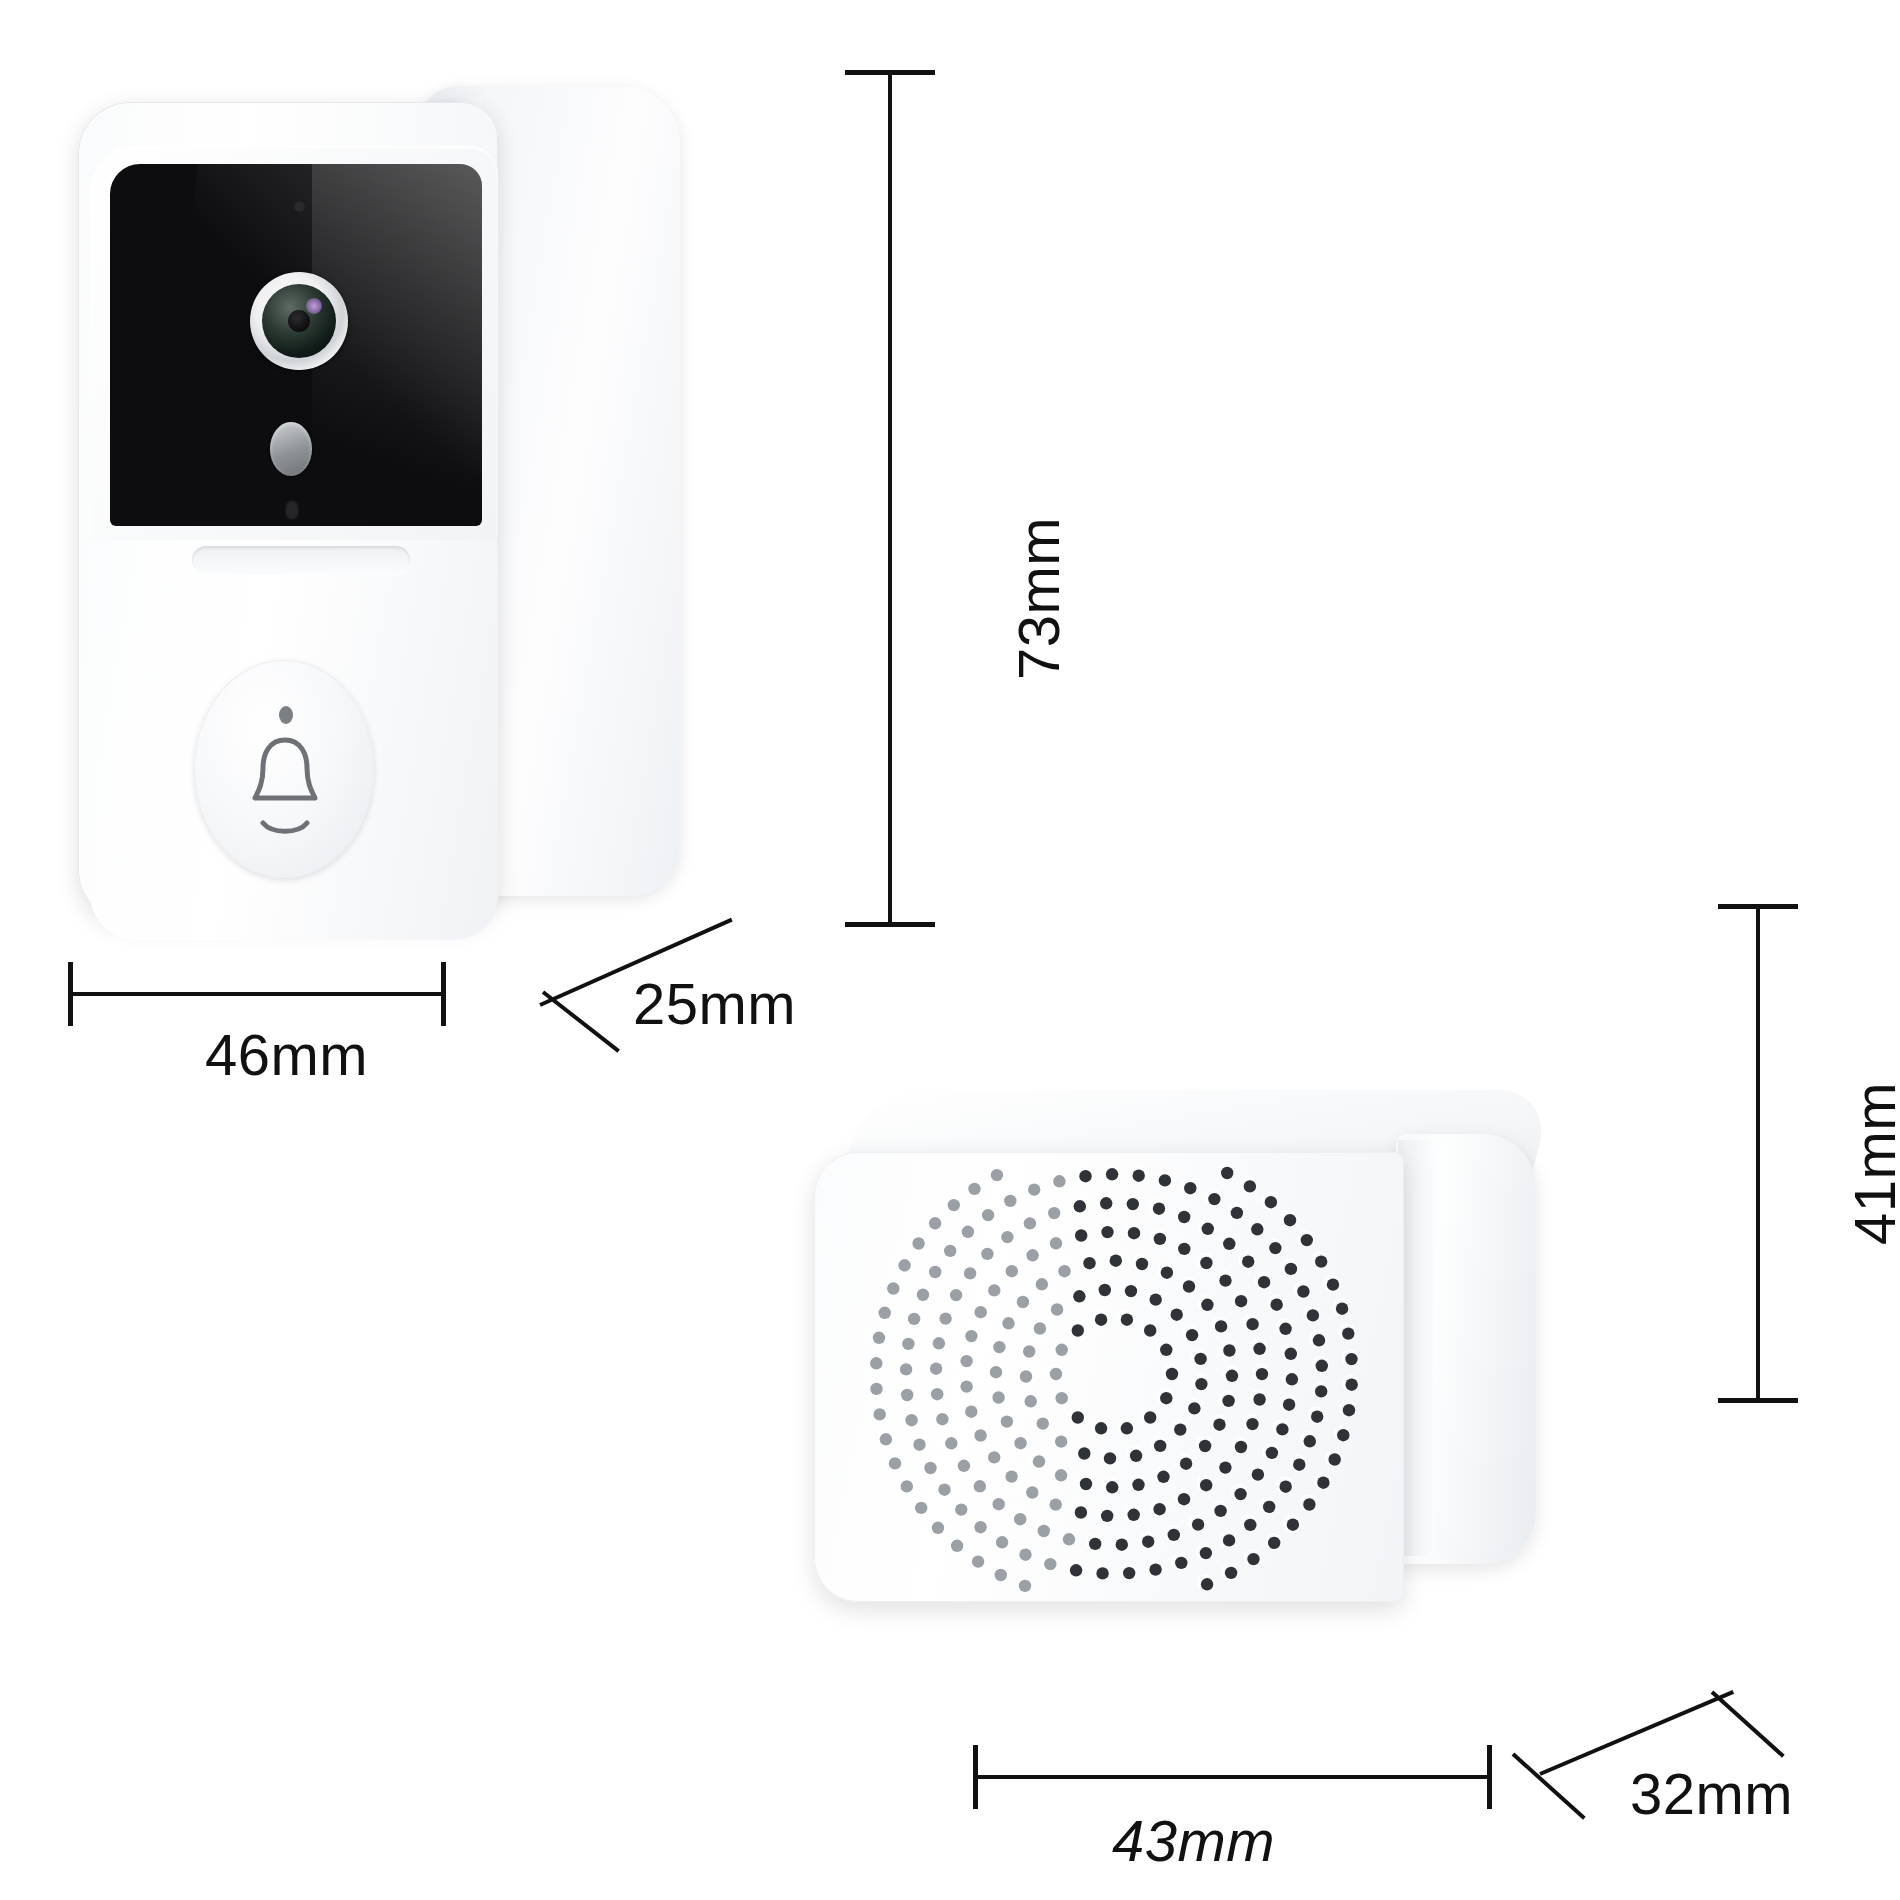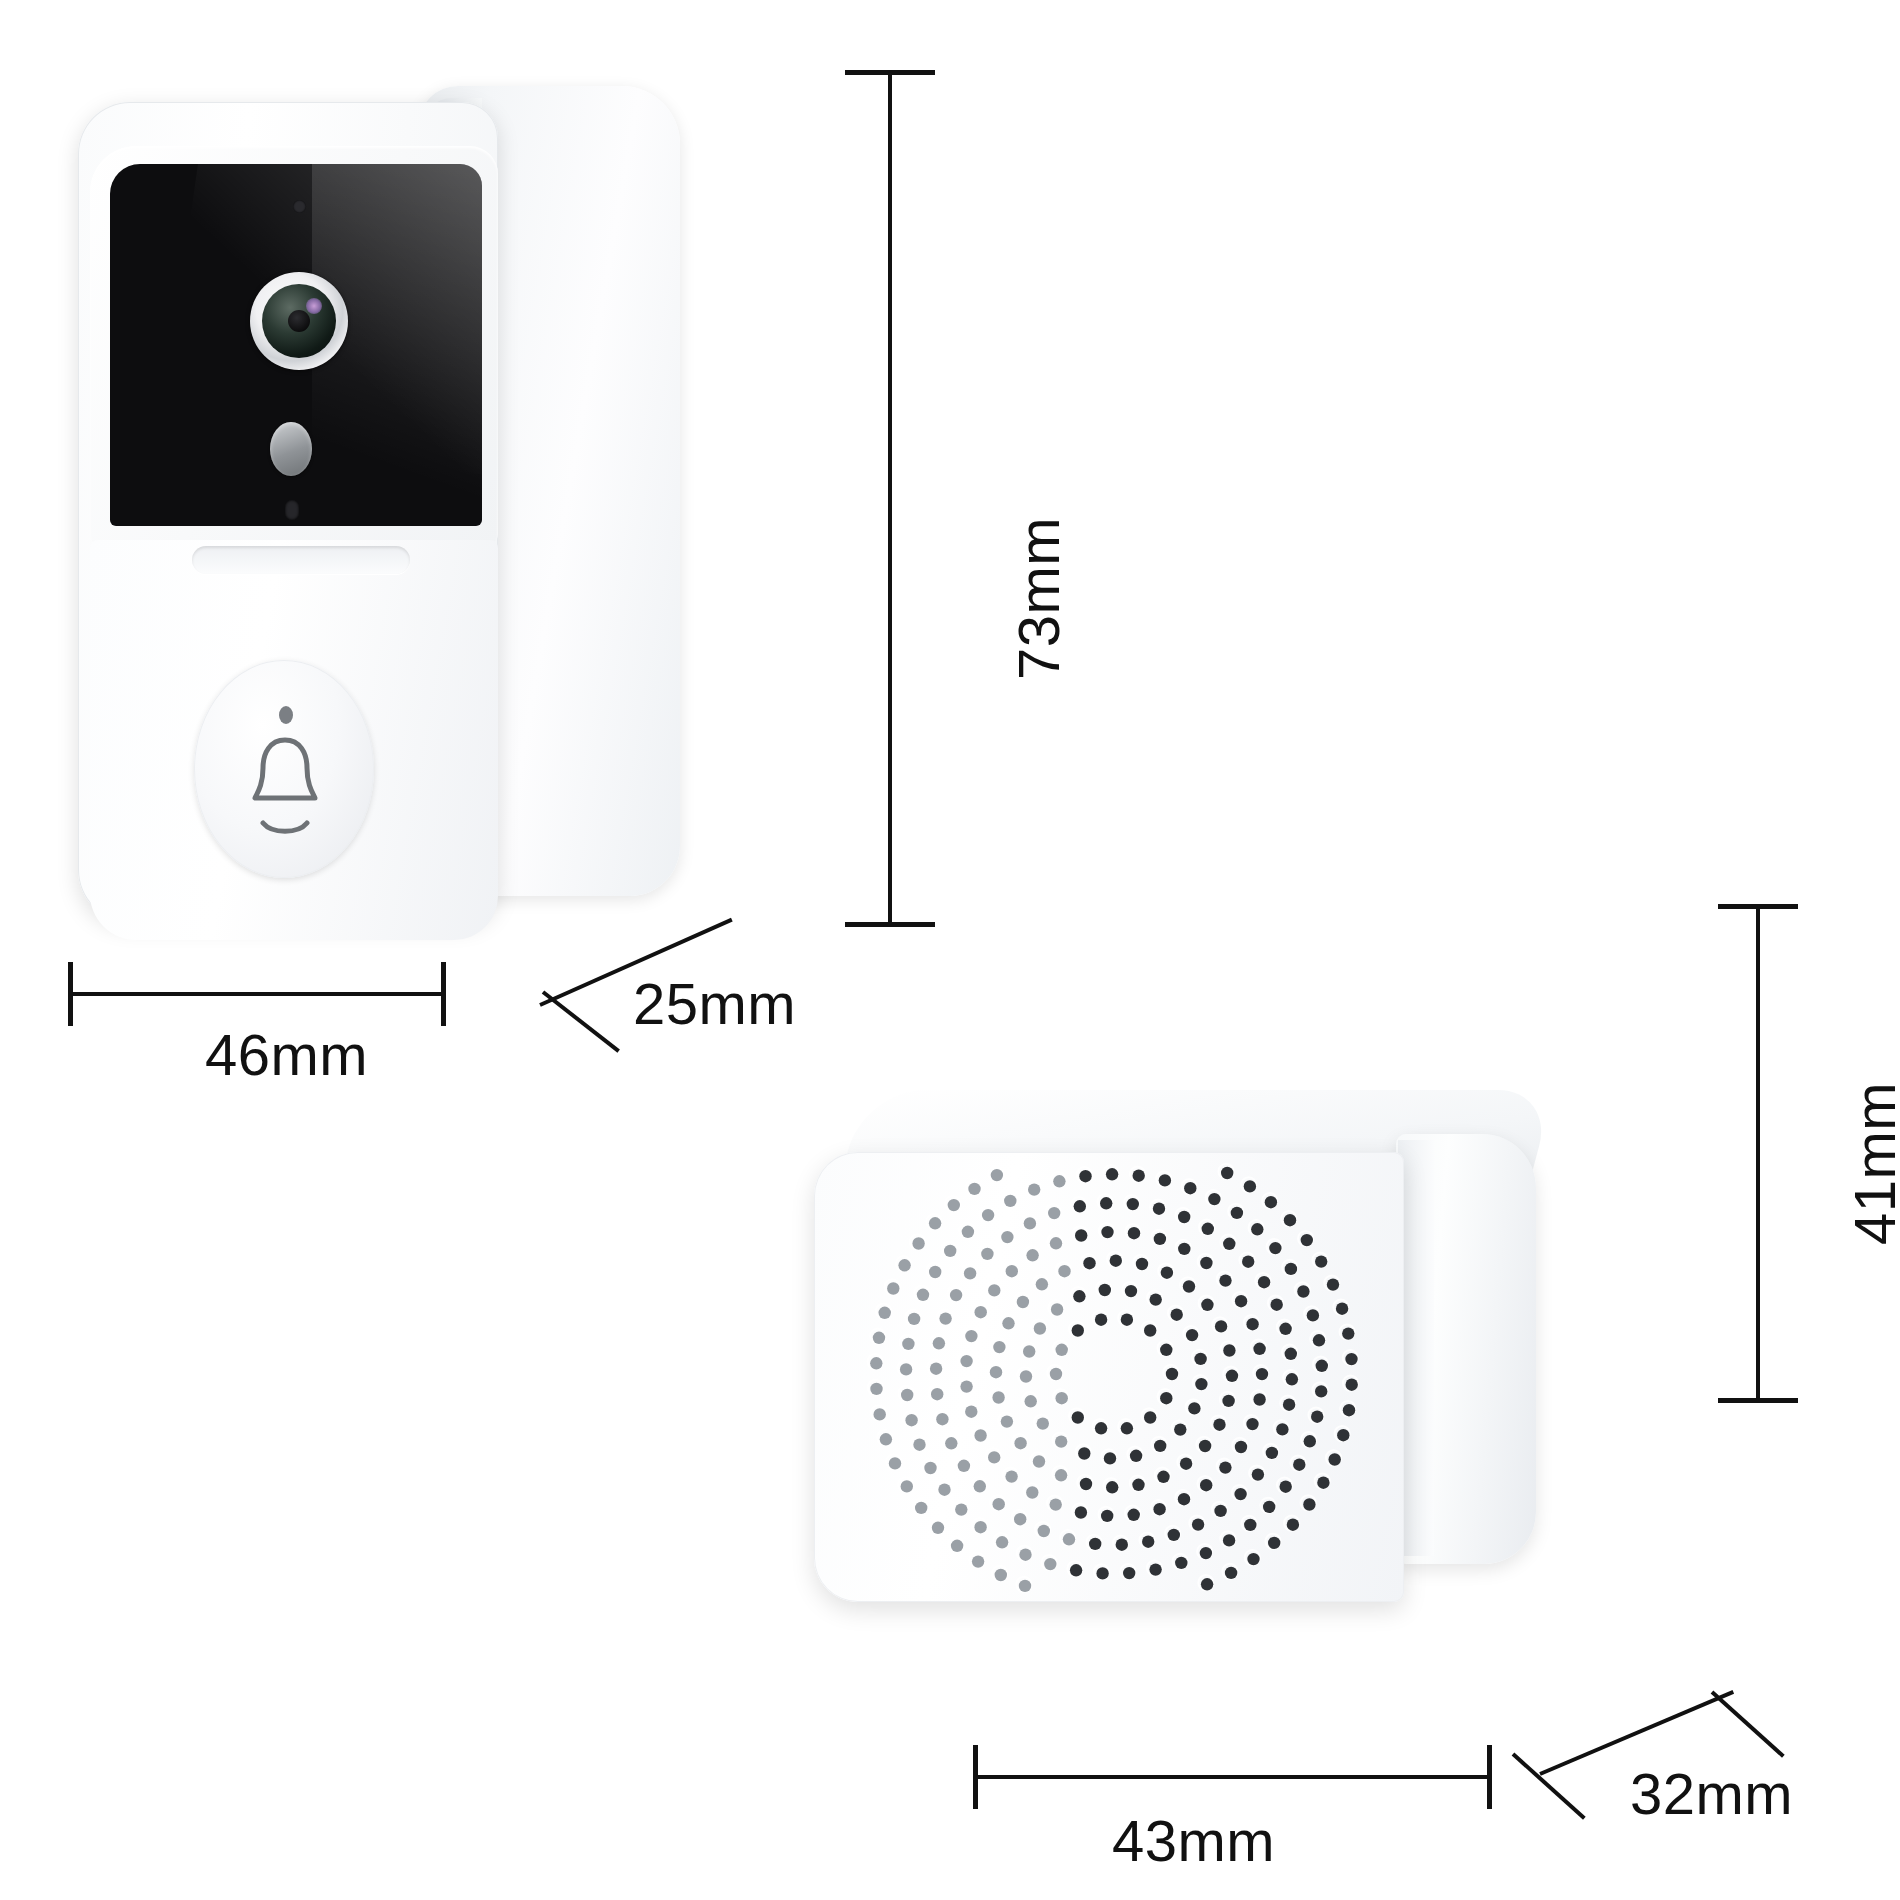--- a/index.html
+++ b/index.html
@@ -638,21 +638,21 @@
     <div class="dim-label" style="left:633px;top:975px;">25mm</div>
 
     <div class="tick-h" style="left:1718px;top:904px;width:80px;"></div>
     <div class="line-v" style="left:1756px;top:904px;height:497px;"></div>
     <div class="tick-h" style="left:1718px;top:1398px;width:80px;"></div>
     <div class="dim-label vert" style="left:1846px;top:1245px;transform:rotate(-90deg);">41mm</div>
 
     <div class="tick-v" style="left:973px;top:1745px;height:64px;"></div>
     <div class="line-h" style="left:973px;top:1775px;width:518px;"></div>
     <div class="tick-v" style="left:1487px;top:1745px;height:64px;"></div>
-    <div class="dim-label" style="left:1112px;top:1812px;">43mm</div>
+    <div class="dim-label" style="left:1112px;top:1812px;font-style:italic;">43mm</div>
 
     <div class="diag" style="left:1540px;top:1772px;width:210px;transform:rotate(-23deg);"></div>
     <div class="diag" style="left:1513px;top:1752px;width:96px;transform:rotate(42deg);"></div>
     <div class="diag" style="left:1712px;top:1690px;width:96px;transform:rotate(42deg);"></div>
     <div class="dim-label" style="left:1630px;top:1765px;">32mm</div>
 
   </div>
 </div>
 
 </body></html>

